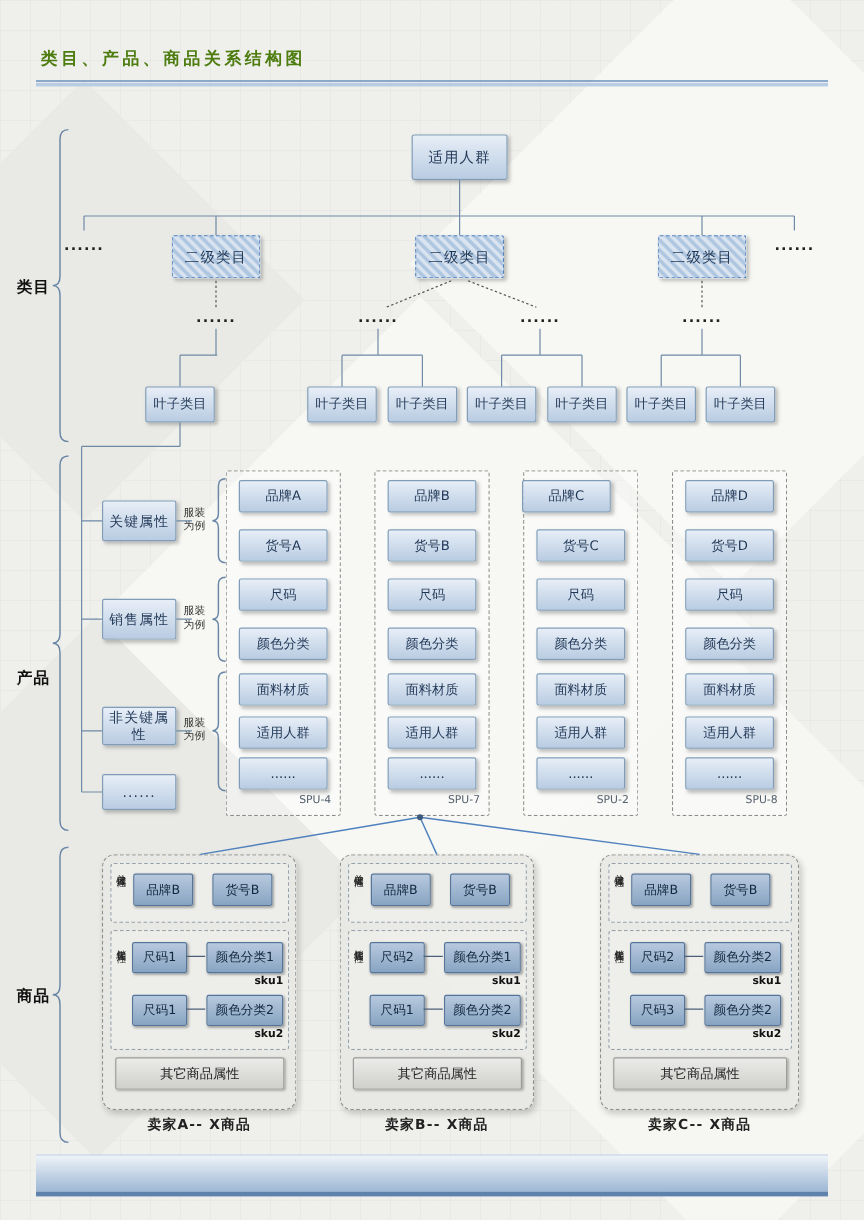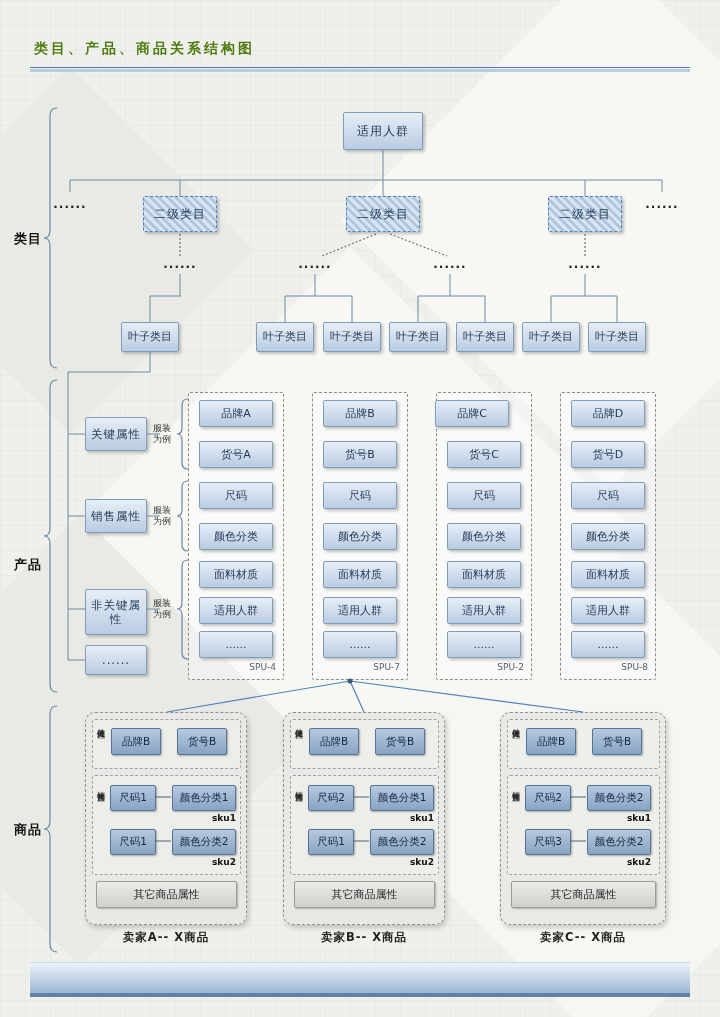--- a/index.html
+++ b/index.html
@@ -106,21 +106,21 @@
 <div class="node leaf" style="left:121px;top:322px;width:58px;height:30px">叶子类目</div>
 <div class="node leaf" style="left:256px;top:322px;width:58px;height:30px">叶子类目</div>
 <div class="node leaf" style="left:323px;top:322px;width:58px;height:30px">叶子类目</div>
 <div class="node leaf" style="left:389px;top:322px;width:58px;height:30px">叶子类目</div>
 <div class="node leaf" style="left:456px;top:322px;width:58px;height:30px">叶子类目</div>
 <div class="node leaf" style="left:522px;top:322px;width:58px;height:30px">叶子类目</div>
 <div class="node leaf" style="left:588px;top:322px;width:58px;height:30px">叶子类目</div>
 
 <div class="node attr" style="left:85px;top:417px;width:62px;height:34px">关键属性</div>
 <div class="node attr" style="left:85px;top:499px;width:62px;height:34px">销售属性</div>
-<div class="node attr" style="left:85px;top:589px;width:62px;height:46px">非关键属性</div>
+<div class="node attr" style="left:85px;top:589px;width:62px;height:32px">非关键属性</div>
 <div class="node attr" style="left:85px;top:645px;width:62px;height:30px">......</div>
 
 <div class="example" style="left:153px;top:423px">服装为例</div>
 <div class="example" style="left:153px;top:505px">服装为例</div>
 <div class="example" style="left:153px;top:598px">服装为例</div>
 
 <div class="dash-box" style="left:188px;top:392px;width:96px;height:288px"></div>
 <div class="dash-box" style="left:312px;top:392px;width:96px;height:288px"></div>
 <div class="dash-box" style="left:436px;top:392px;width:96px;height:288px"></div>
 <div class="dash-box" style="left:560px;top:392px;width:96px;height:288px"></div>

